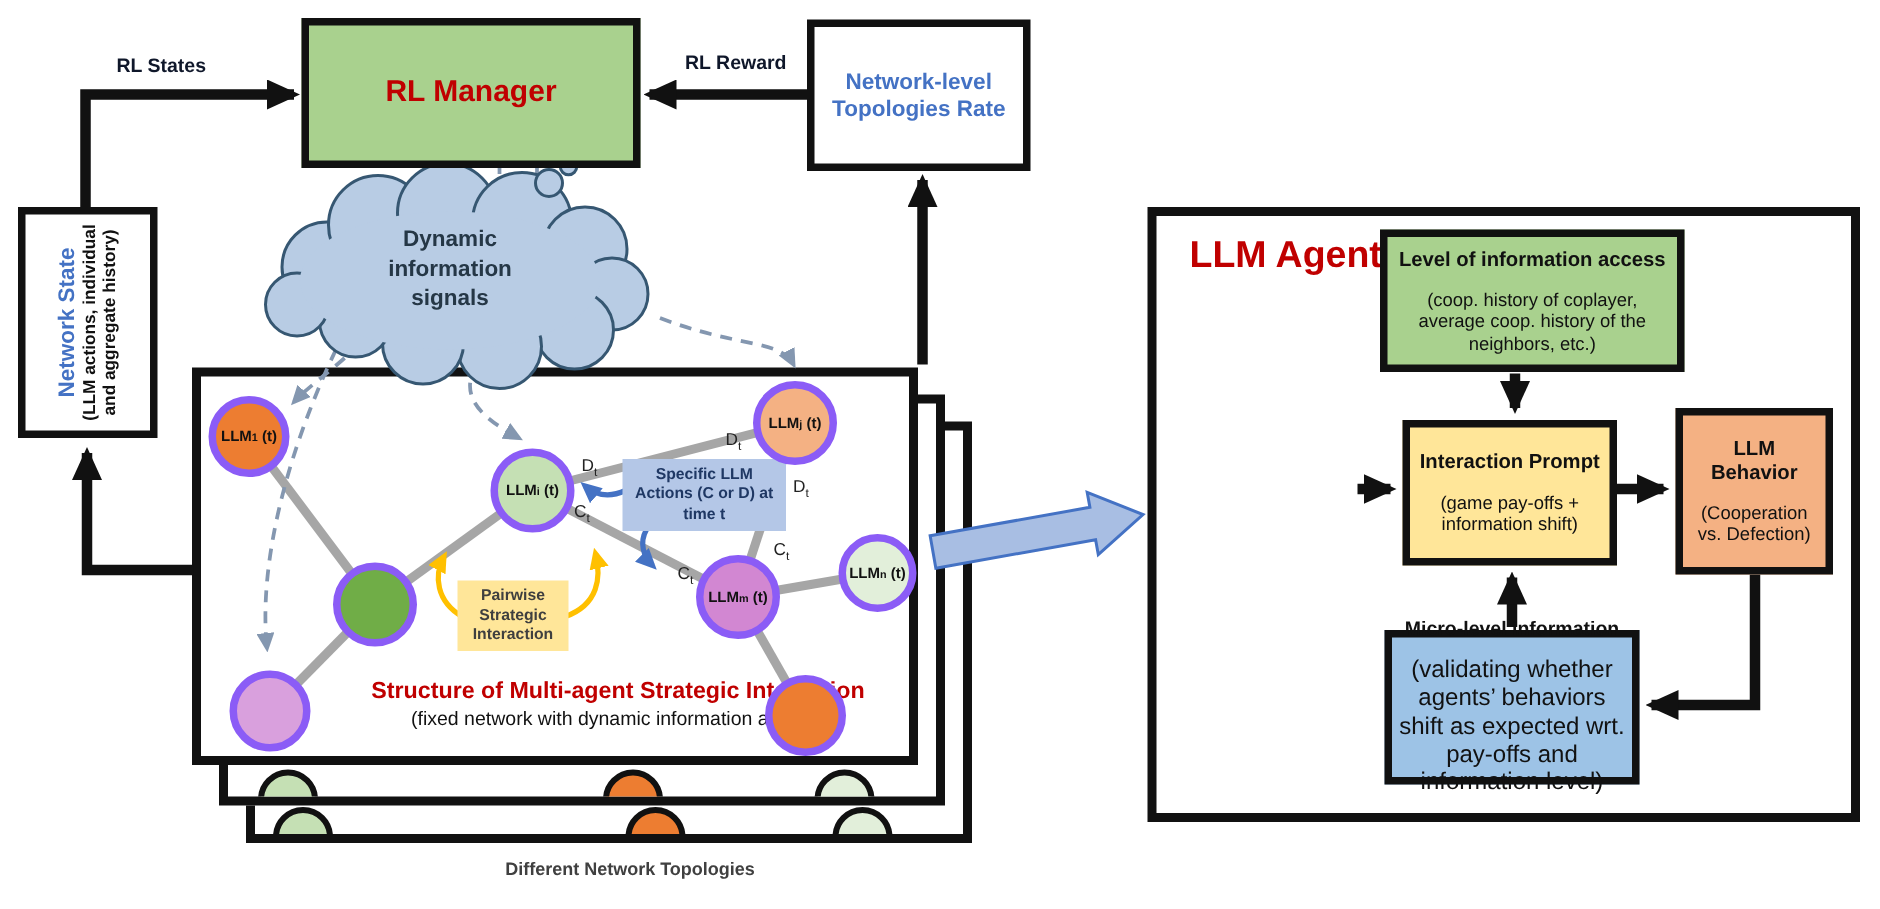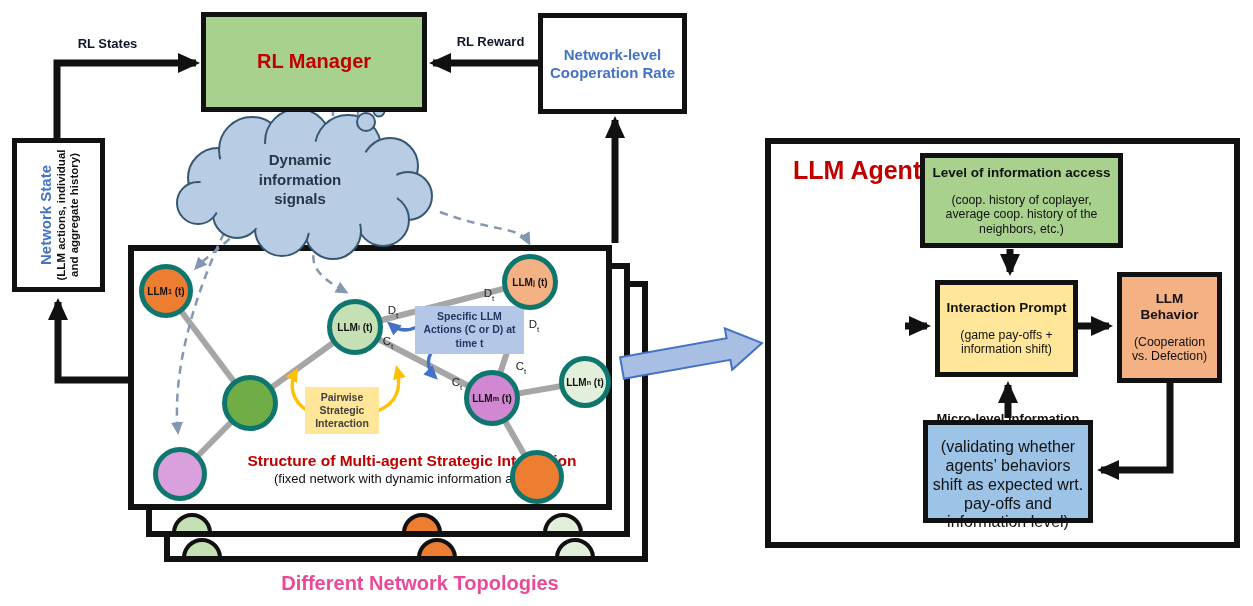--- a/index.html
+++ b/index.html
@@ -29,33 +29,33 @@
   .net-state .s{font-size:11.5px;font-weight:bold;margin-top:1px;}
   .cloud-text{left:238px;top:150px;width:124px;text-align:center;font-weight:bold;font-size:15px;color:#253746;line-height:1.3;}
   .label-red{position:absolute;color:#0f172a;font-weight:bold;font-size:13px;text-align:center;}
   .spec-box{left:415px;top:306px;width:109px;height:48px;background:#b4c7e7;border:none;font-weight:bold;
             font-size:10.5px;color:#1f3864;line-height:1.25;}
   .pair-box{left:305px;top:387px;width:74px;height:47px;background:#ffe699;border:none;font-weight:bold;
             font-size:10.5px;color:#3f3f3f;line-height:1.25;}
   .struct-cap{left:192px;top:452px;width:440px;text-align:center;}
   .struct-cap .t{color:#c00000;font-weight:bold;font-size:15.5px;}
   .struct-cap .s{font-size:13px;margin-top:1px;}
-  .topo-cap{left:250px;top:572px;width:340px;text-align:center;font-weight:bold;font-size:20px;color:#ec4899;}
+  .topo-cap{left:250px;top:572px;width:340px;text-align:center;font-weight:bold;font-size:12px;color:#404040;}
   
   .agent-frame{position:absolute;left:765px;top:138px;width:475px;height:410px;background:#fff;border:6px solid #111;box-sizing:border-box;}
   .agent-title{position:absolute;left:22px;top:12px;color:#c00000;font-weight:bold;font-size:25px;}
   .level-box{left:920px;top:153px;width:203px;height:95px;background:#a9d18e;}
   .game-box{left:786px;top:272px;width:118px;height:108px;background:#a9d18e;}
   .prompt-box{left:935px;top:280px;width:143px;height:97px;background:#ffe699;}
   .behavior-box{left:1117px;top:272px;width:105px;height:111px;background:#f4b183;}
   .valid-box{left:923px;top:420px;width:170px;height:103px;background:#9dc3e6;}
   .agent-t{font-weight:bold;font-size:13.5px;}
   .agent-s{font-size:12.3px;margin-top:12px;}
   
-  .node{position:absolute;border-radius:50%;border:5px solid #0f766e;box-sizing:border-box;display:flex;
+  .node{position:absolute;border-radius:50%;border:5px solid #8b5cf6;box-sizing:border-box;display:flex;
         align-items:center;justify-content:center;font-weight:bold;font-size:10px;white-space:nowrap;}
   .node sub{font-size:0.72em;}
   .act-label{position:absolute;transform:translate(-50%,-50%);font-size:11.5px;color:#222;}
   .act-label sub{font-size:0.7em;}
 </style>
 </head>
 <body>
 
 <div class="canvas">
 
@@ -160,21 +160,21 @@
       <path d="M417,327 C406,332 397,330 390,324" marker-end="url(#ahBlue)"></path>
       <path d="M431,353 C426,362 429,371 435,377" marker-end="url(#ahBlue)"></path>
     </g>
   </svg>
 
   <div class="box rl-manager">
     <div class="t">RL Manager</div>
   </div>
   <div class="label-red" style="left:60px;top:36px;width:95px;">RL States</div>
   <div class="label-red" style="left:443px;top:34px;width:95px;">RL Reward</div>
-  <div class="box coop-rate">Network-level Cooperation Rate</div>
+  <div class="box coop-rate">Network-level Topologies Rate</div>
 
   <div class="net-state">
     <div class="vert">
       <div class="t">Network State</div>
       <div class="s">(LLM actions, individual and aggregate history)</div>
     </div>
   </div>
 
   <div class="abs cloud-text">Dynamic information signals</div>
 

